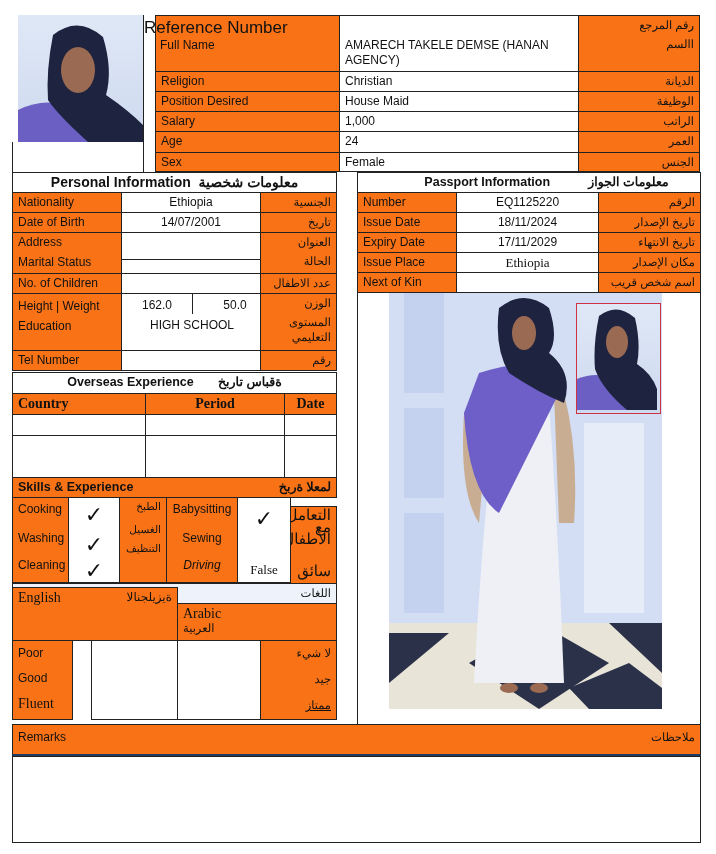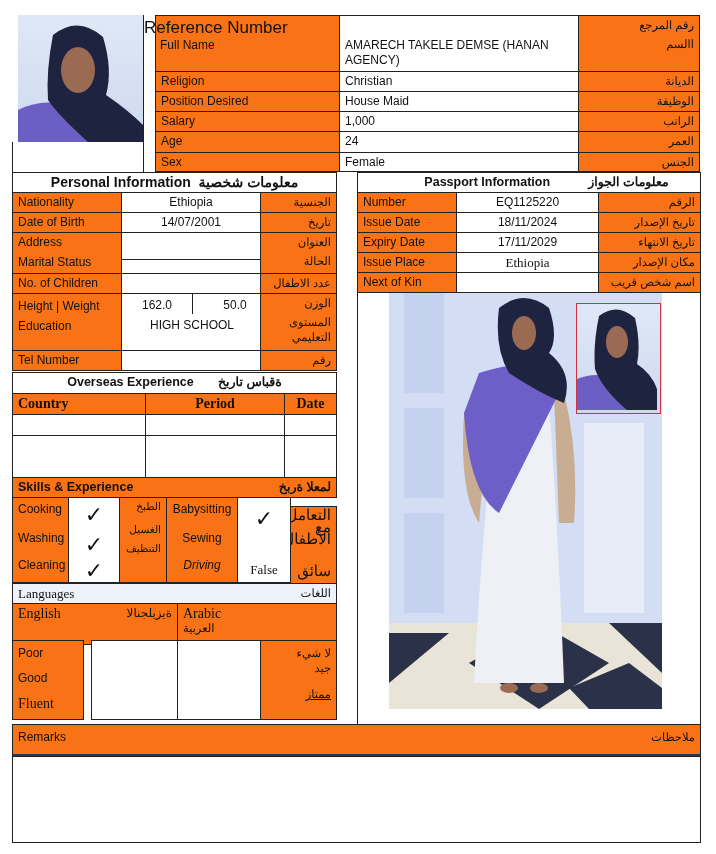--- a/index.html
+++ b/index.html
@@ -169,38 +169,38 @@
     <div></div>
     <div style="margin-top:20px;">سائق</div>
   </div>
 </div>
 
 <div>
   <div class="cell serif" style="left:12px;top:583px;width:325px;height:21px;background:#eef3fb;font-size:13px;">
     <span>Languages</span>
     <span style="float:right;font-size:11.5px;">اللغات</span>
   </div>
-  <div class="cell blue serif" style="left:12px;top:603px;width:166px;height:42px;font-size:14px;">
+  <div class="cell blue serif" style="left:12px;top:587px;width:166px;height:54px;font-size:14px;">
     <span>English</span>
     <span style="float:right;font-size:12px;">ةيزيلجنالا</span>
   </div>
   <div class="cell blue serif" style="left:177px;top:603px;width:160px;height:38px;font-size:14px;">
     <div>Arabic</div>
     <div style="font-size:11.5px;">العربية</div>
   </div>
-  <div class="cell blue" style="left:12px;top:640px;width:72px;height:80px;">
+  <div class="cell blue" style="left:12px;top:640px;width:61px;height:80px;">
     <div style="margin-top:3px;">Poor</div>
     <div style="margin-top:10px;">Good</div>
     <div class="serif" style="margin-top:10px;font-size:14px;">Fluent</div>
   </div>
   <div class="cell white" style="left:91px;top:640px;width:87px;height:80px;"></div>
   <div class="cell white" style="left:177px;top:640px;width:84px;height:80px;"></div>
   <div class="cell blue rtl ar" style="left:260px;top:640px;width:77px;height:80px;">
     <div style="margin-top:3px;">لا شيء</div>
-    <div style="">جيد</div>
+    <div style="margin-top:11px;">جيد</div>
     <div style="margin-top:11px;text-decoration:underline;">ممتاز</div>
   </div>
 </div>
 
 <div>
   <div class="abs" style="left:357px;top:172px;width:344px;height:553px;border:1px solid #222;"></div>
   <div class="cell white center bold" style="left:357px;top:172px;width:344px;height:21px;font-size:12.5px;padding-left:40px;">
     <span>Passport Information</span>
     &nbsp;&nbsp;&nbsp;&nbsp;&nbsp;&nbsp;&nbsp;&nbsp;&nbsp;&nbsp;<span>معلومات الجواز</span>
   </div>

